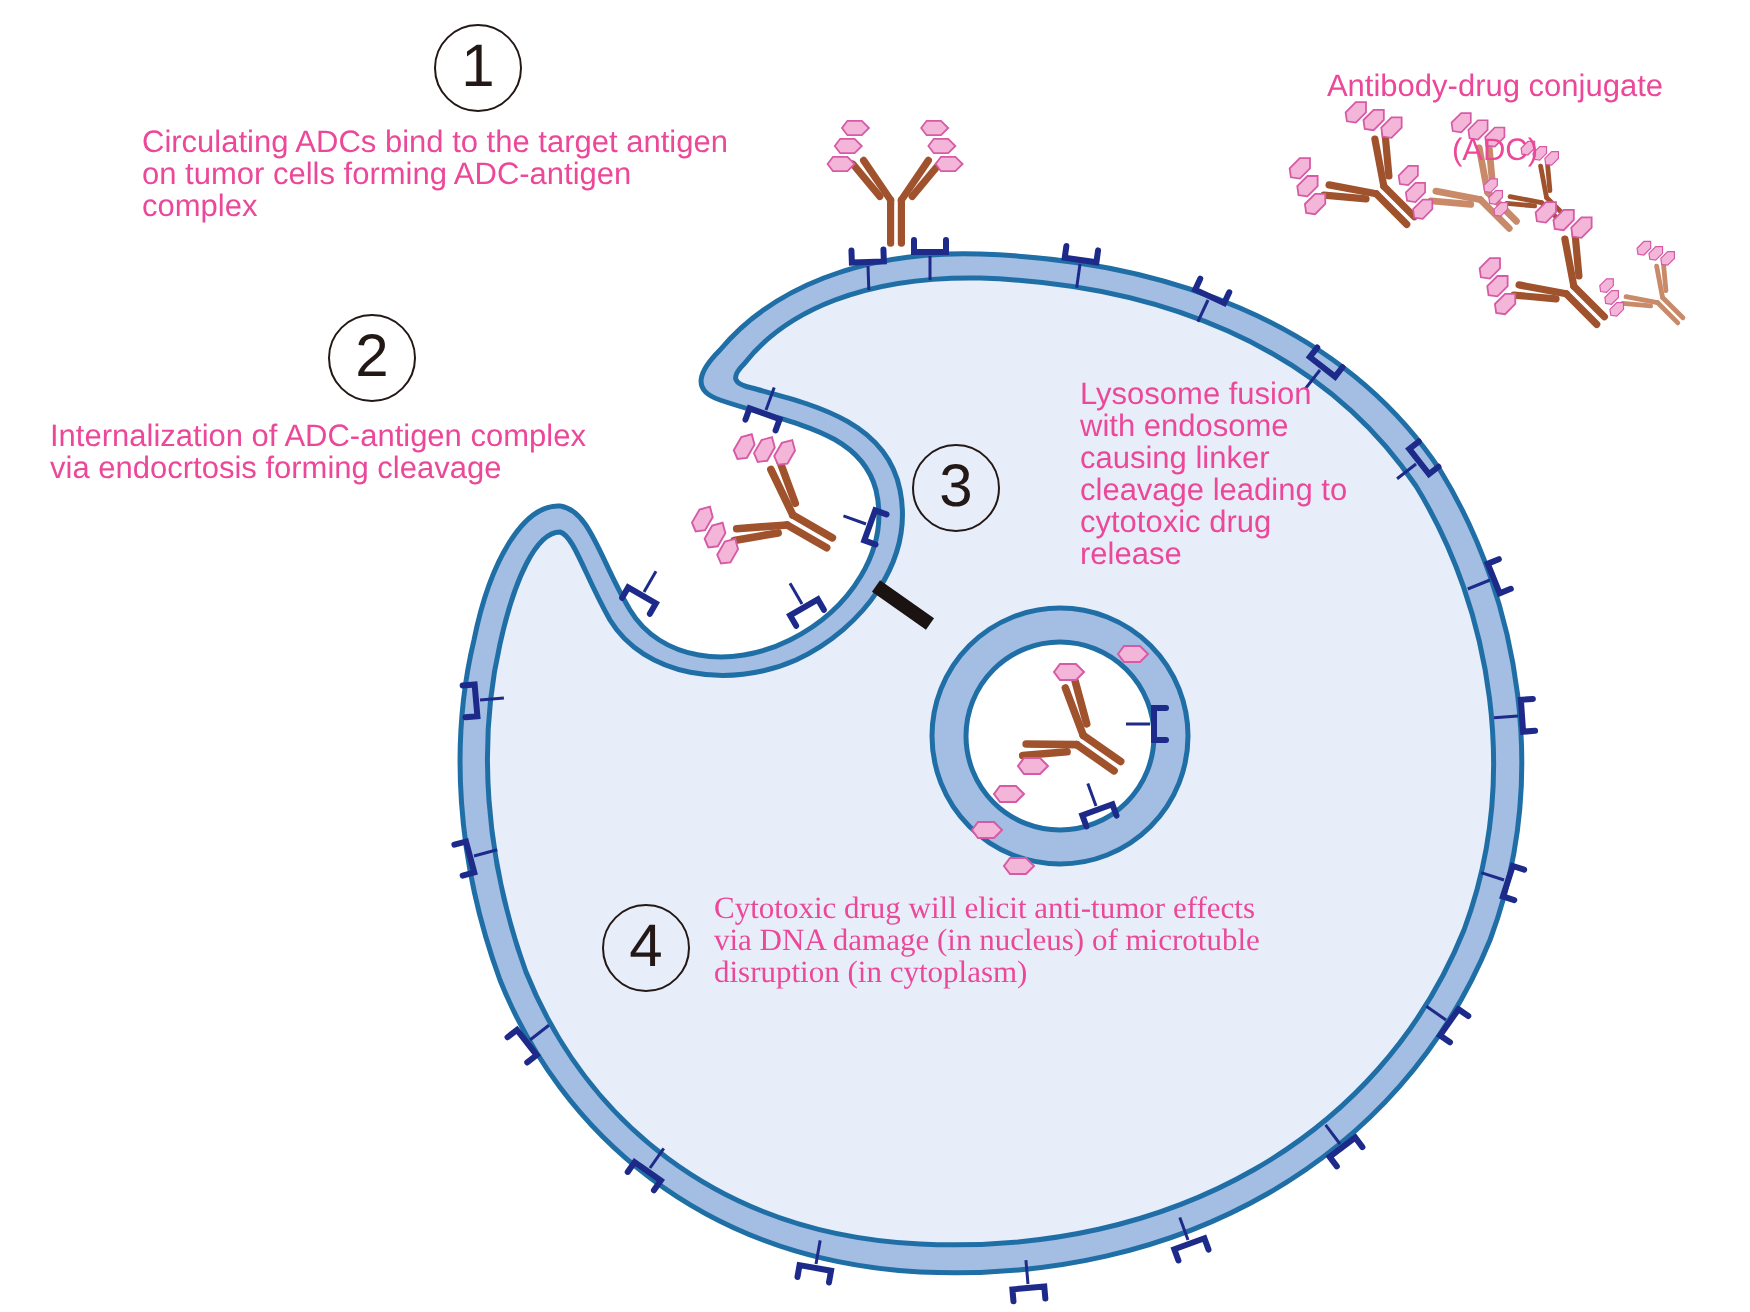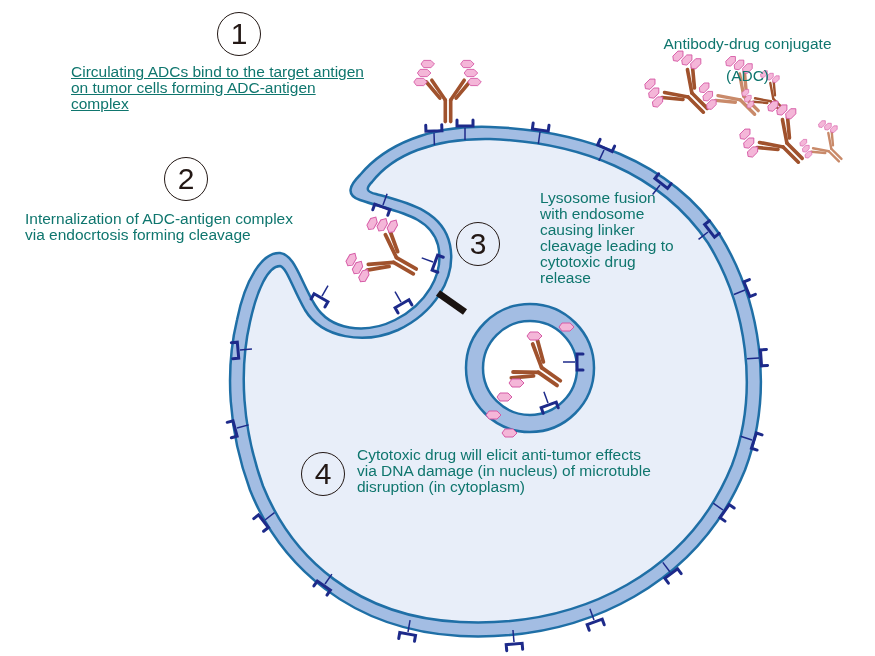--- a/index.html
+++ b/index.html
@@ -1,19 +1,19 @@
 <!DOCTYPE html>
 <html><head>
 <meta charset="utf-8">
 <style>
   html, body { margin: 0; padding: 0; background: #ffffff; }
   body { width: 875px; height: 656px; position: relative; overflow: hidden;
          font-family: "Liberation Sans", sans-serif; color: #231815; }
   svg#diagram { position: absolute; left: 0; top: 0; }
-  .label { position: absolute; font-size: 15.5px; line-height: 16px; white-space: pre-line; color: #0f766e; }
+  .label { position: absolute; font-size: 15.5px; line-height: 16px; white-space: pre-line; color: #ec4899; }
   .step-num { position: absolute; border: 1.5px solid #231815; border-radius: 50%;
               width: 44px; height: 44px; box-sizing: border-box;
               display: flex; align-items: center; justify-content: center;
               font-size: 30px; background: #fff; color: #231815; }
   .step-num.on-cell { background: #e8eef9; }
 </style>
 </head>
 <body>
 
 <svg id="diagram" width="875" height="656" viewBox="0 0 875 656">
@@ -269,37 +269,37 @@
       <use href="#drug" x="567" y="327"></use>
       <use href="#drug" x="535" y="336"></use>
       <use href="#drug" x="517" y="383"></use>
       <use href="#drug" x="505" y="397"></use>
       <use href="#drug" x="494" y="415"></use>
       <use href="#drug" x="510" y="433"></use>
     </g>
 </svg>
 
 <div class="step-num" style="left:217px;top:12px;">1</div>
-<div class="label" style="left:71px;top:64px;text-decoration:underline;">Circulating ADCs bind to the target antigen
+<div class="label" style="left:71px;top:64px;">Circulating ADCs bind to the target antigen
 on tumor cells forming ADC-antigen
 complex</div>
 
 <div class="step-num" style="left:164px;top:157px;">2</div>
 <div class="label" style="left:25px;top:211px;">Internalization of ADC-antigen complex
 via endocrtosis forming cleavage</div>
 
 <div class="step-num on-cell" style="left:456px;top:222px;">3</div>
 <div class="label" style="left:540px;top:190px;">Lysosome fusion
 with endosome
 causing linker
 cleavage leading to
 cytotoxic drug
 release</div>
 
 <div class="step-num on-cell" style="left:301px;top:452px;">4</div>
-<div class="label" style="left:357px;top:447px;">Cytotoxic drug will elicit anti-tumor effects
+<div class="label" style="left:357px;top:447px;font-family:Liberation Serif, serif;">Cytotoxic drug will elicit anti-tumor effects
 via DNA damage (in nucleus) of microtuble
 disruption (in cytoplasm)</div>
 
 <div class="label" style="left:645px;top:20px;text-align:center;width:205px;">
   <span>Antibody-drug conjugate</span><br>
   <span>(ADC)</span>
 </div>
 
 </body></html>

